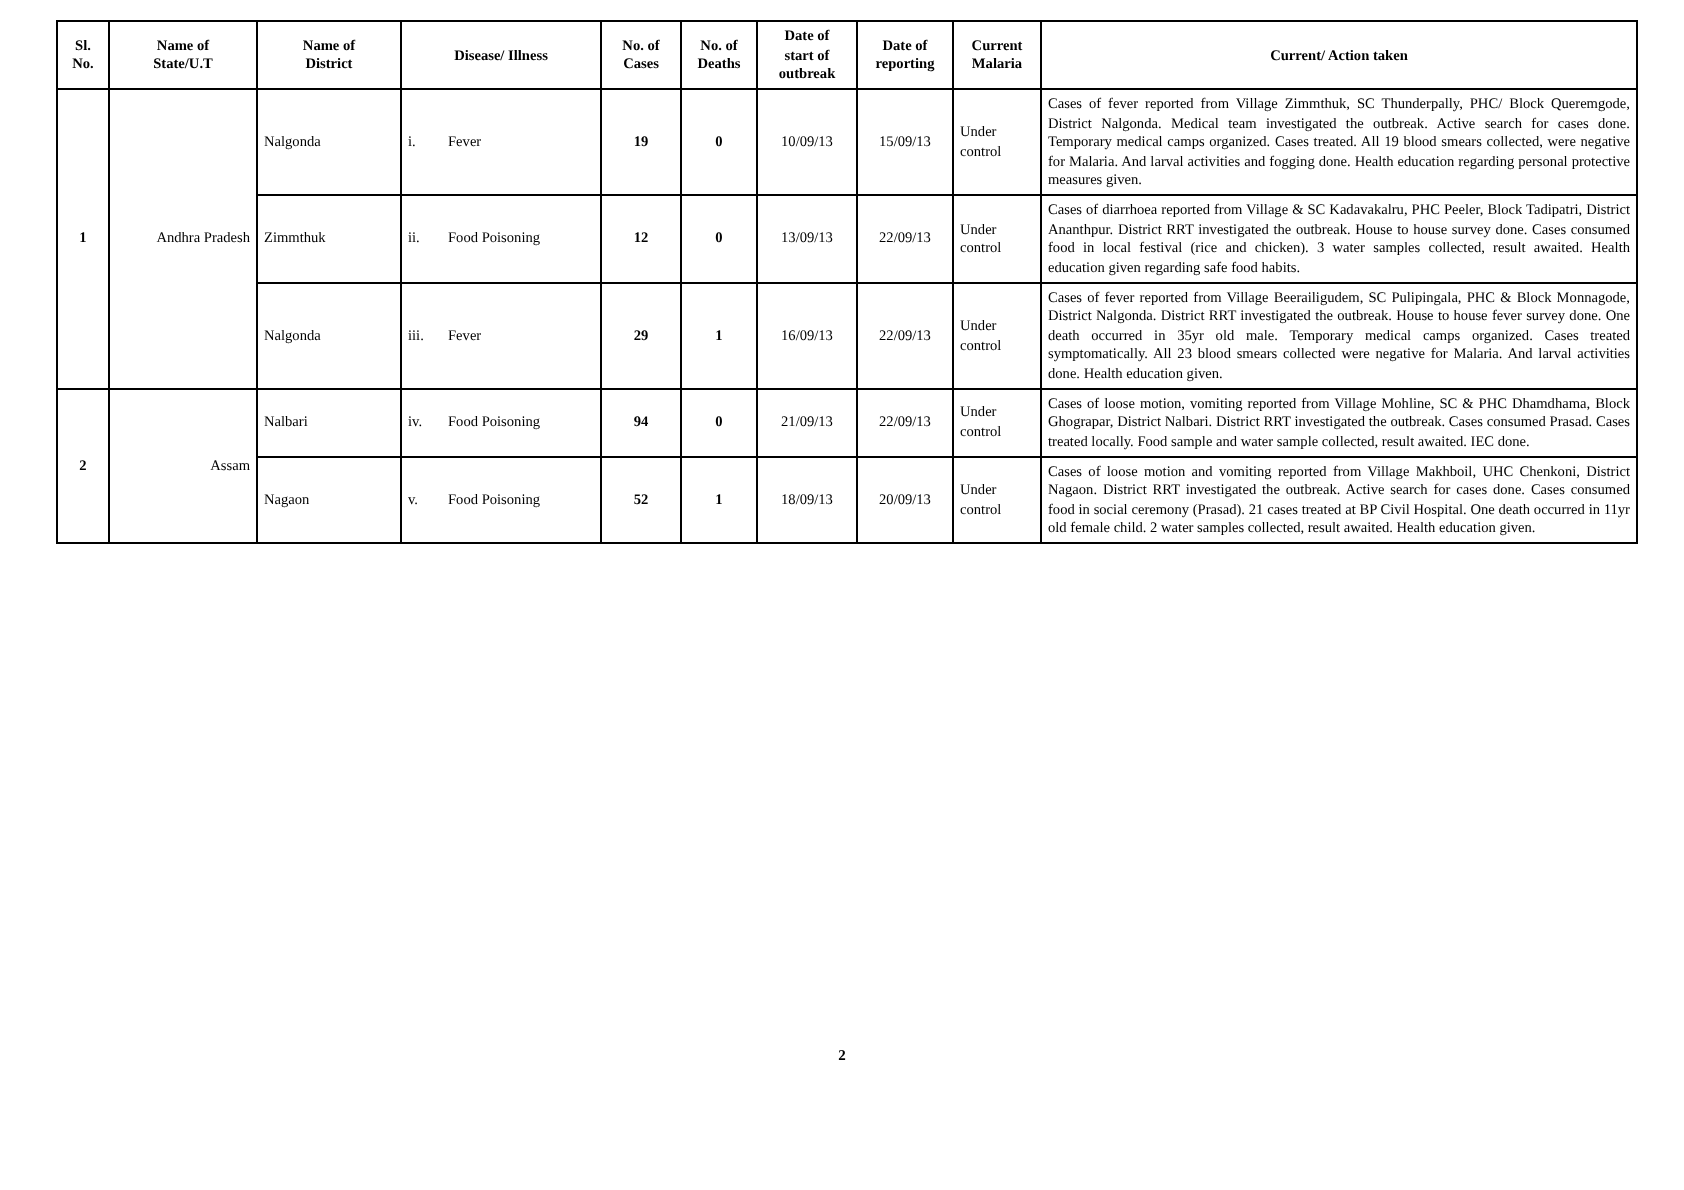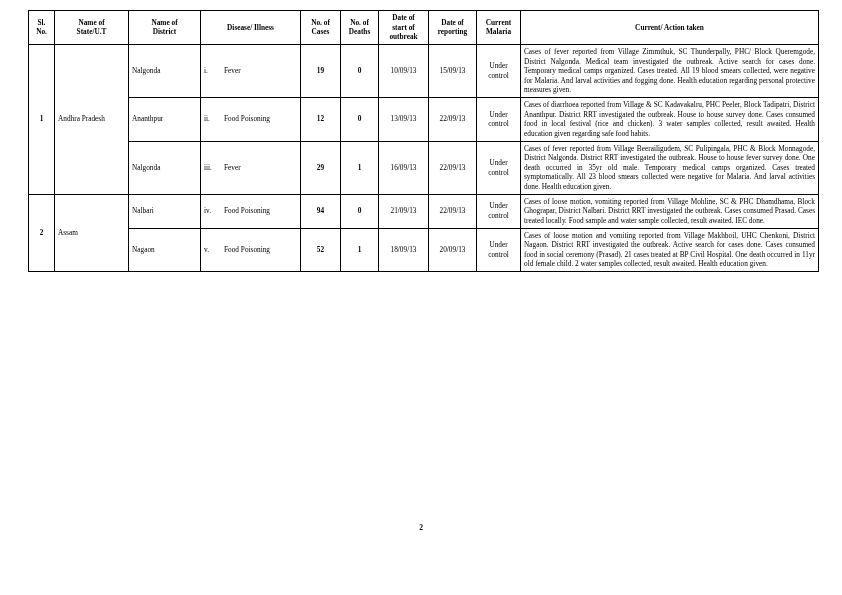--- a/index.html
+++ b/index.html
@@ -57,21 +57,21 @@
   col.c-report  { width: 48px; }
   col.c-status  { width: 44px; }
   col.c-comments{ width: 298px; }
 
   td.sl {
     text-align: center;
     font-weight: bold;
     font-size: 8px;
   }
   td.state {
-    text-align: left;
+    text-align: right;
     font-size: 7.6px;
   }
   td.district {
     text-align: left;
     font-size: 7.6px;
   }
   td.disease {
     font-size: 7.6px;
     padding-left: 6px;
     white-space: nowrap;
@@ -87,21 +87,20 @@
     text-align: center;
     font-weight: bold;
     font-size: 8px;
     font-family: Liberation Serif, serif;
   }
   td.date {
     text-align: center;
     font-size: 7.4px;
   }
   td.status {
-    text-align: center;
     font-size: 7.4px;
     margin-left: 20px;
   }
   td.comments {
     text-align: justify;
     font-size: 7.3px;
     line-height: 1.33;
     vertical-align: top;
     padding: 3px 4px;
     font-weight: normal;
@@ -188,21 +187,21 @@
             <span class="roman">i.</span><span class="dname">Fever</span>
           </td>
           <td class="num">19</td>
           <td class="num">0</td>
           <td class="date">10/09/13</td>
           <td class="date">15/09/13</td>
           <td class="status">Under control</td>
           <td class="comments">Cases of fever reported from Village Zimmthuk, SC Thunderpally, PHC/ Block Queremgode, District Nalgonda. Medical team investigated the outbreak. Active search for cases done. Temporary medical camps organized. Cases treated. All 19 blood smears collected, were negative for Malaria.  And larval activities and fogging done. Health education regarding personal protective measures given.</td>
         </tr>
         <tr>
-          <td class="district">Ananthpur</td>
+          <td class="district">Zimmthuk</td>
           <td class="disease">
             <span class="roman">ii.</span><span class="dname">Food Poisoning</span>
           </td>
           <td class="num">12</td>
           <td class="num">0</td>
           <td class="date">13/09/13</td>
           <td class="date">22/09/13</td>
           <td class="status">Under control</td>
           <td class="comments">Cases of diarrhoea reported from Village &amp; SC Kadavakalru, PHC Peeler, Block Tadipatri, District Ananthpur. District RRT investigated the outbreak. House to house survey done. Cases consumed food in local festival (rice and chicken). 3 water samples collected, result awaited.  Health education given regarding safe food habits.</td>
         </tr>

